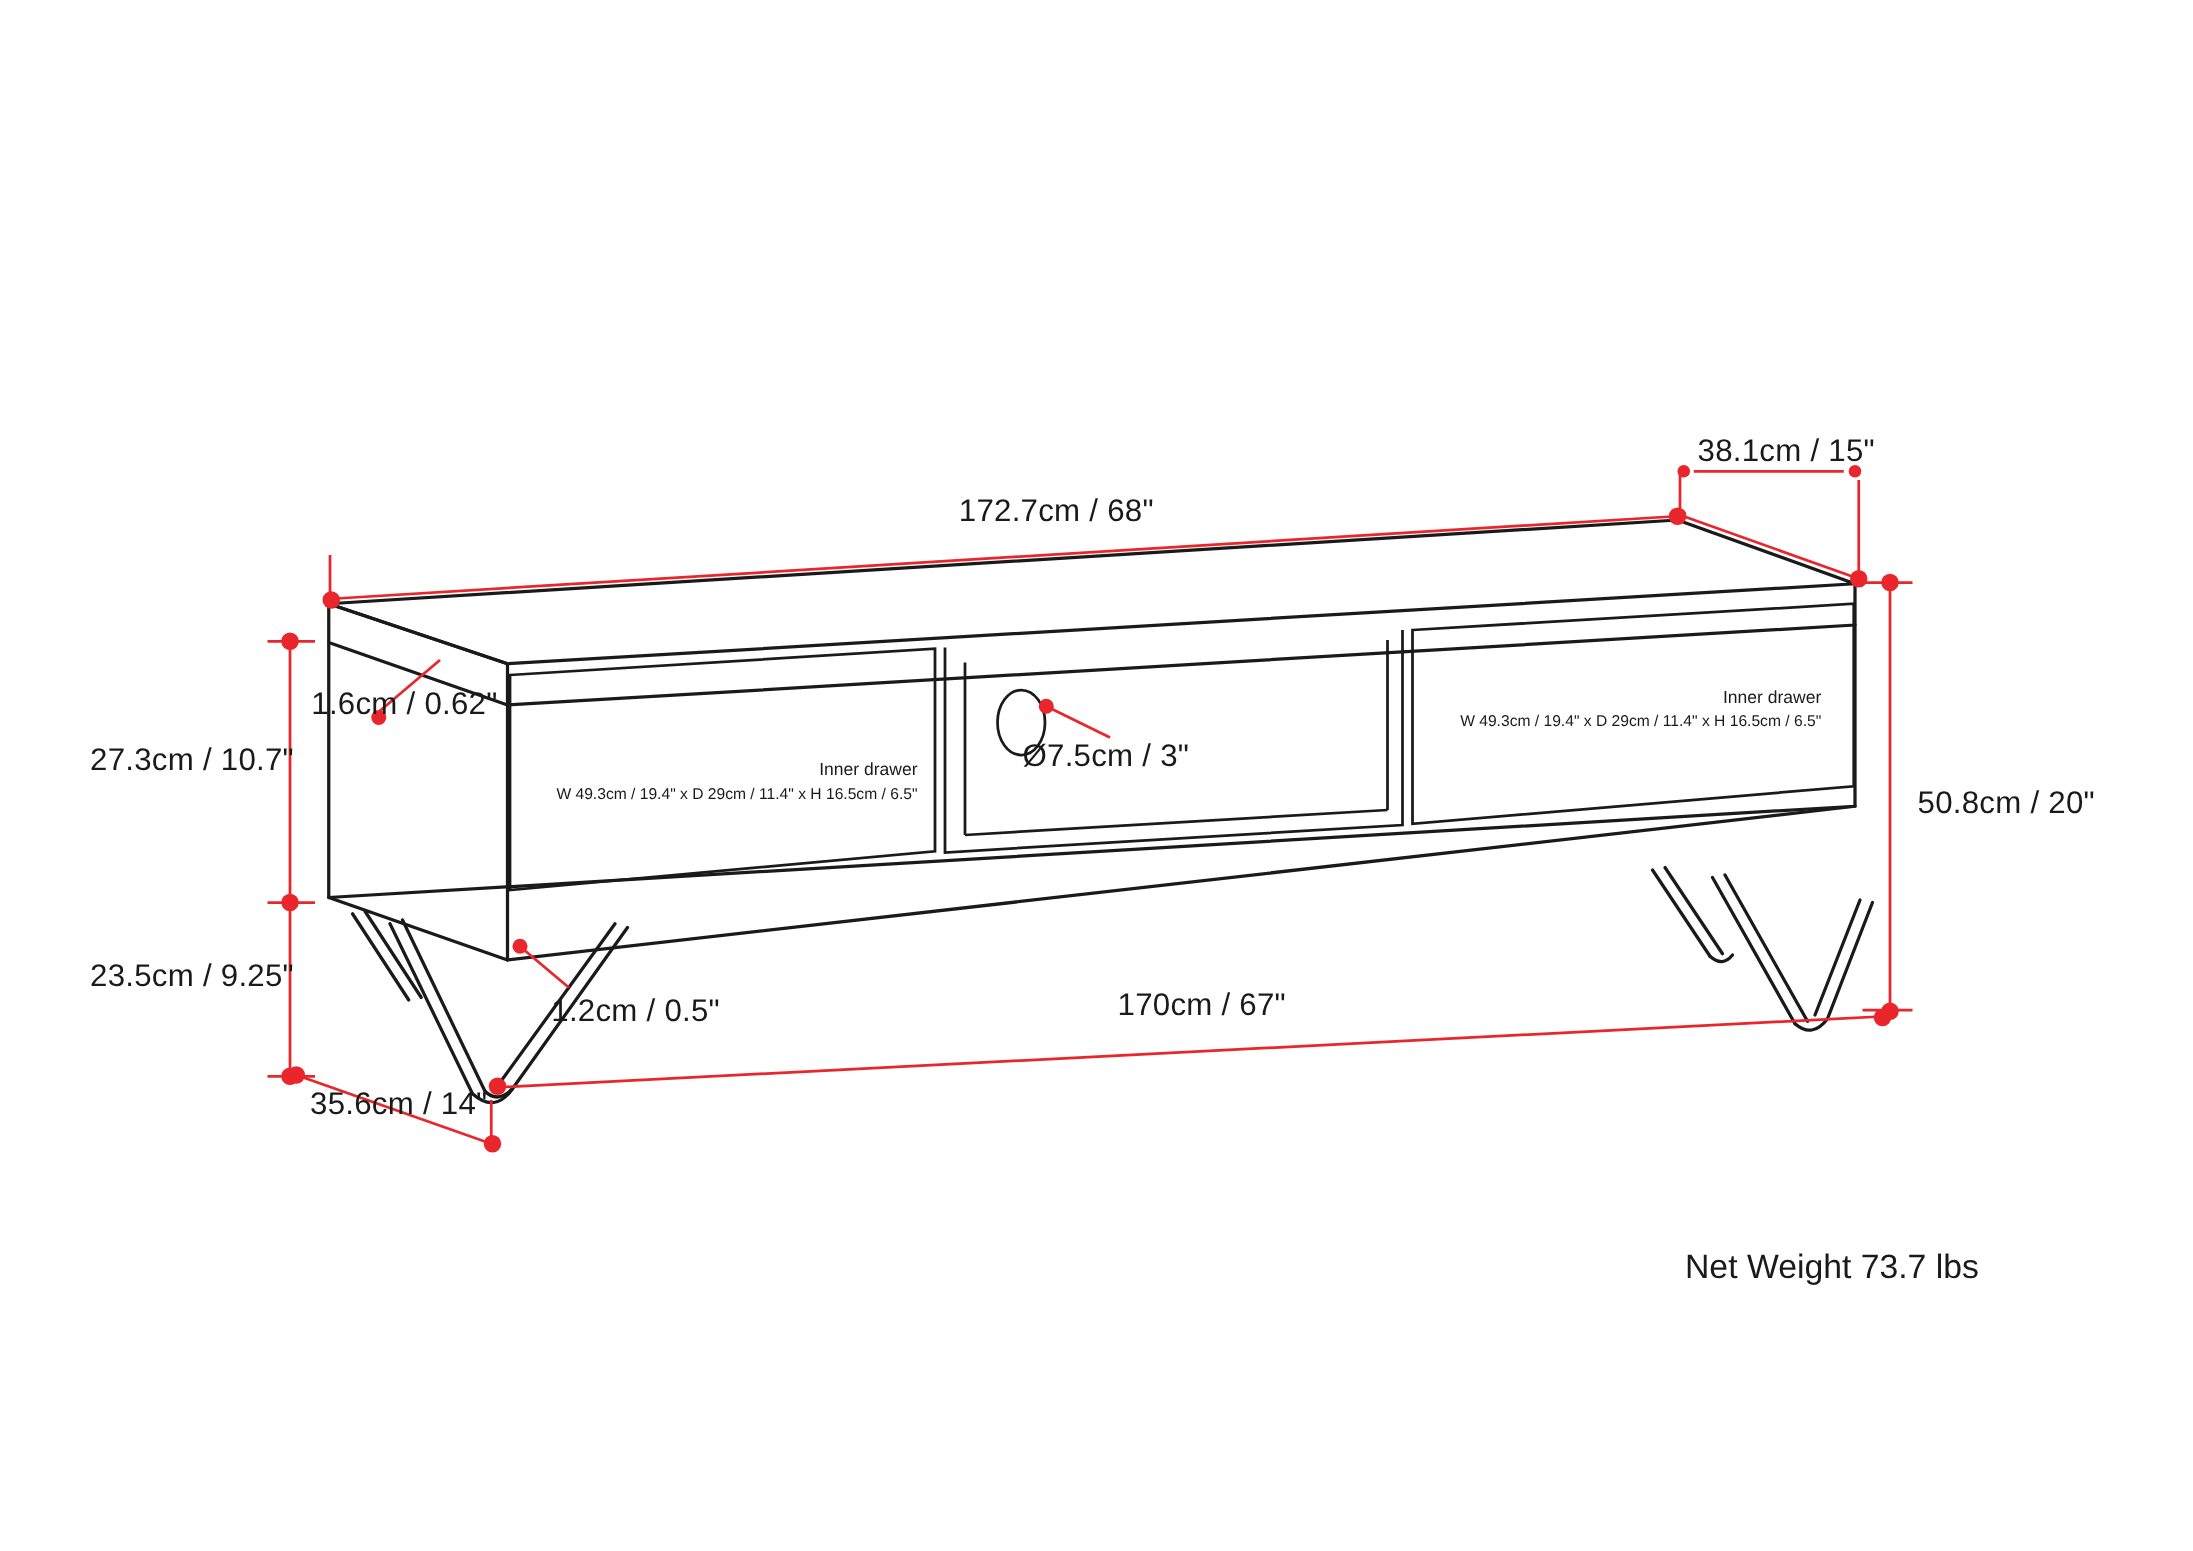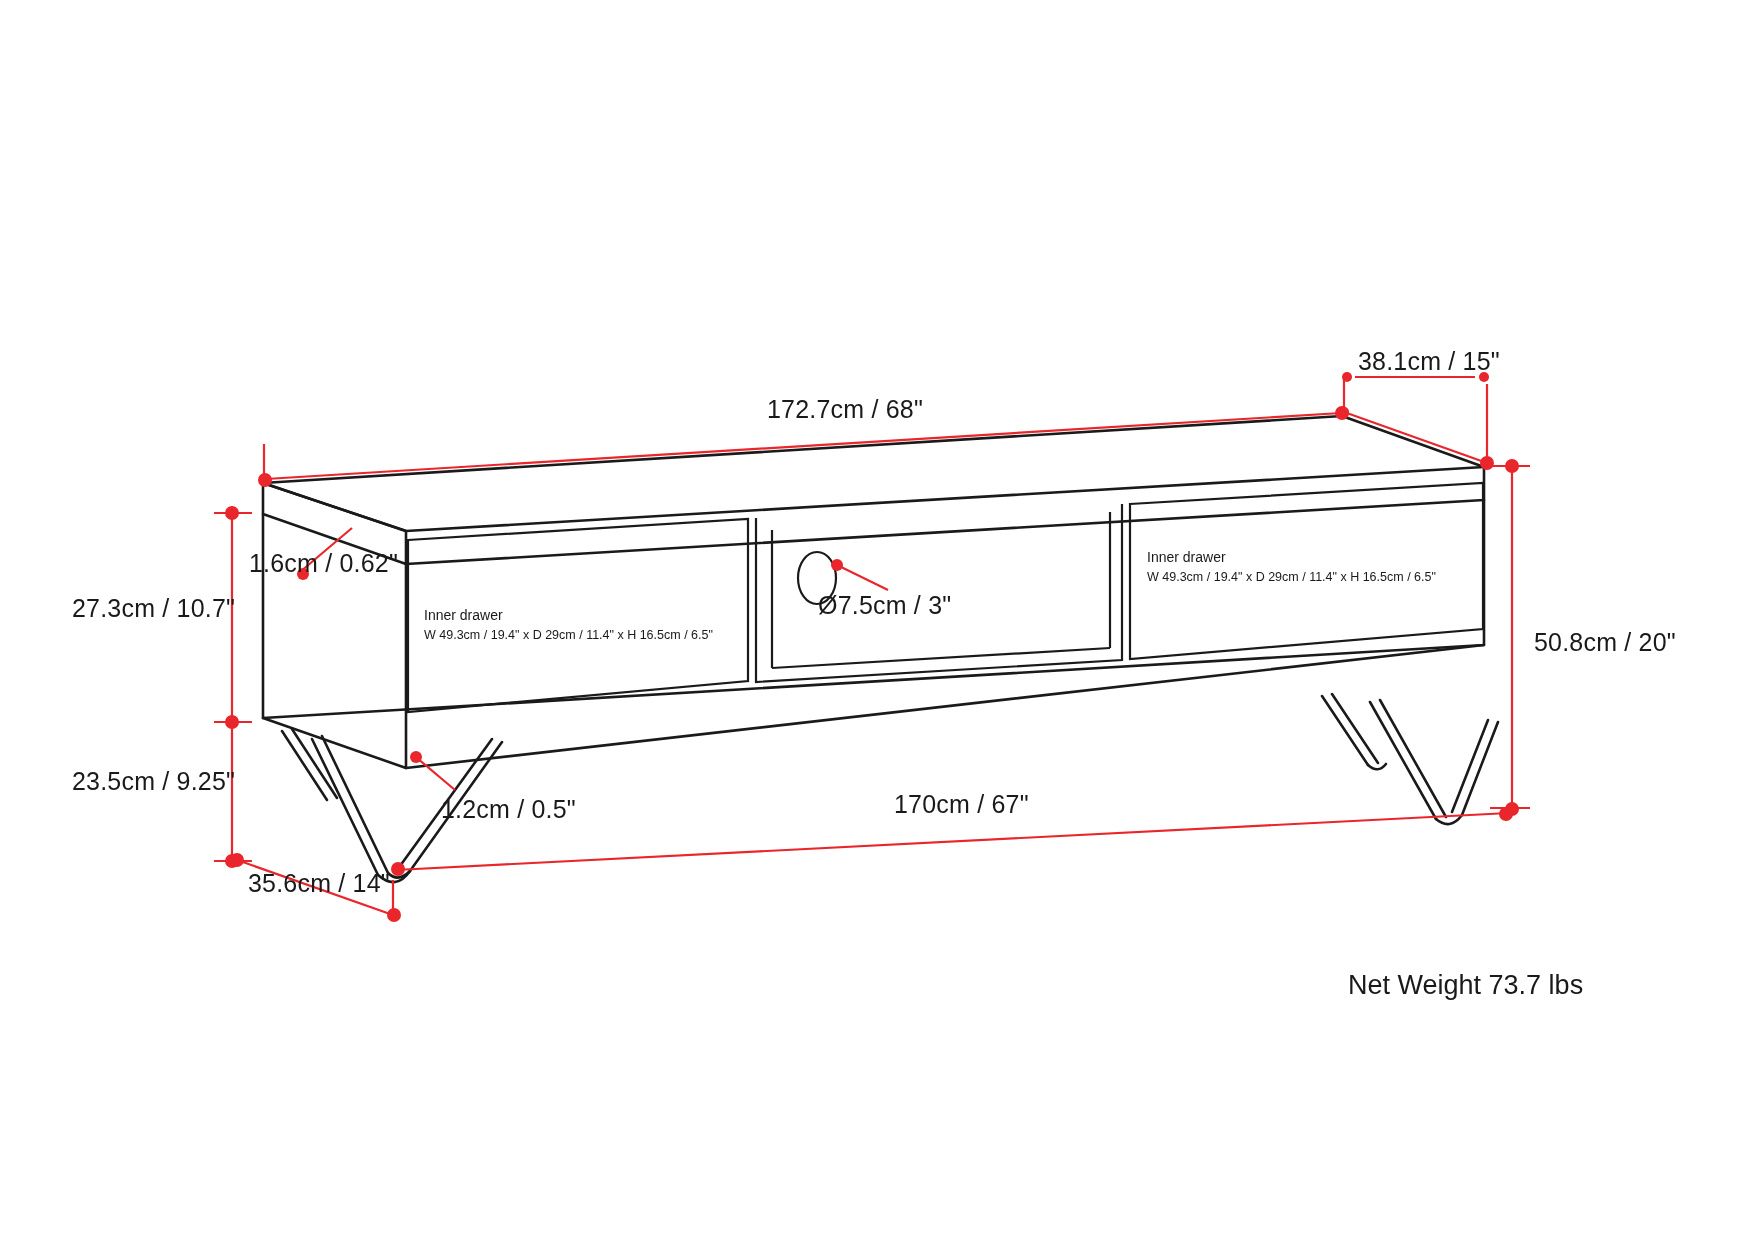--- a/index.html
+++ b/index.html
@@ -34,39 +34,40 @@
     font-family: "Liberation Sans", sans-serif;
     font-size: 25px;
     color: #1a1a1a;
     white-space: nowrap;
     letter-spacing: 0.2px;
   }
   .inner-label {
     position: absolute;
     font-family: "Liberation Sans", sans-serif;
     color: #1a1a1a;
-    text-align: left;
+    text-align: right;
     white-space: nowrap;
   }
   .inner-label .title {
     font-size: 14px;
     display: block;
     line-height: 1.5;
   }
   .inner-label .spec {
     font-size: 12.5px;
     display: block;
     line-height: 1.5;
   }
   .weight-label {
     position: absolute;
     font-family: "Liberation Sans", sans-serif;
     font-size: 27px;
     color: #1a1a1a;
     white-space: nowrap;
+    margin-top: 28px;
   }
 </style>
 </head>
 <body>
 
 <div id="diagram-root">
 
   <svg class="drawing" viewBox="0 0 1754 1241">
 
     <g fill="none" stroke="#1a1a1a" stroke-width="2.6" stroke-linejoin="round" stroke-linecap="round">

